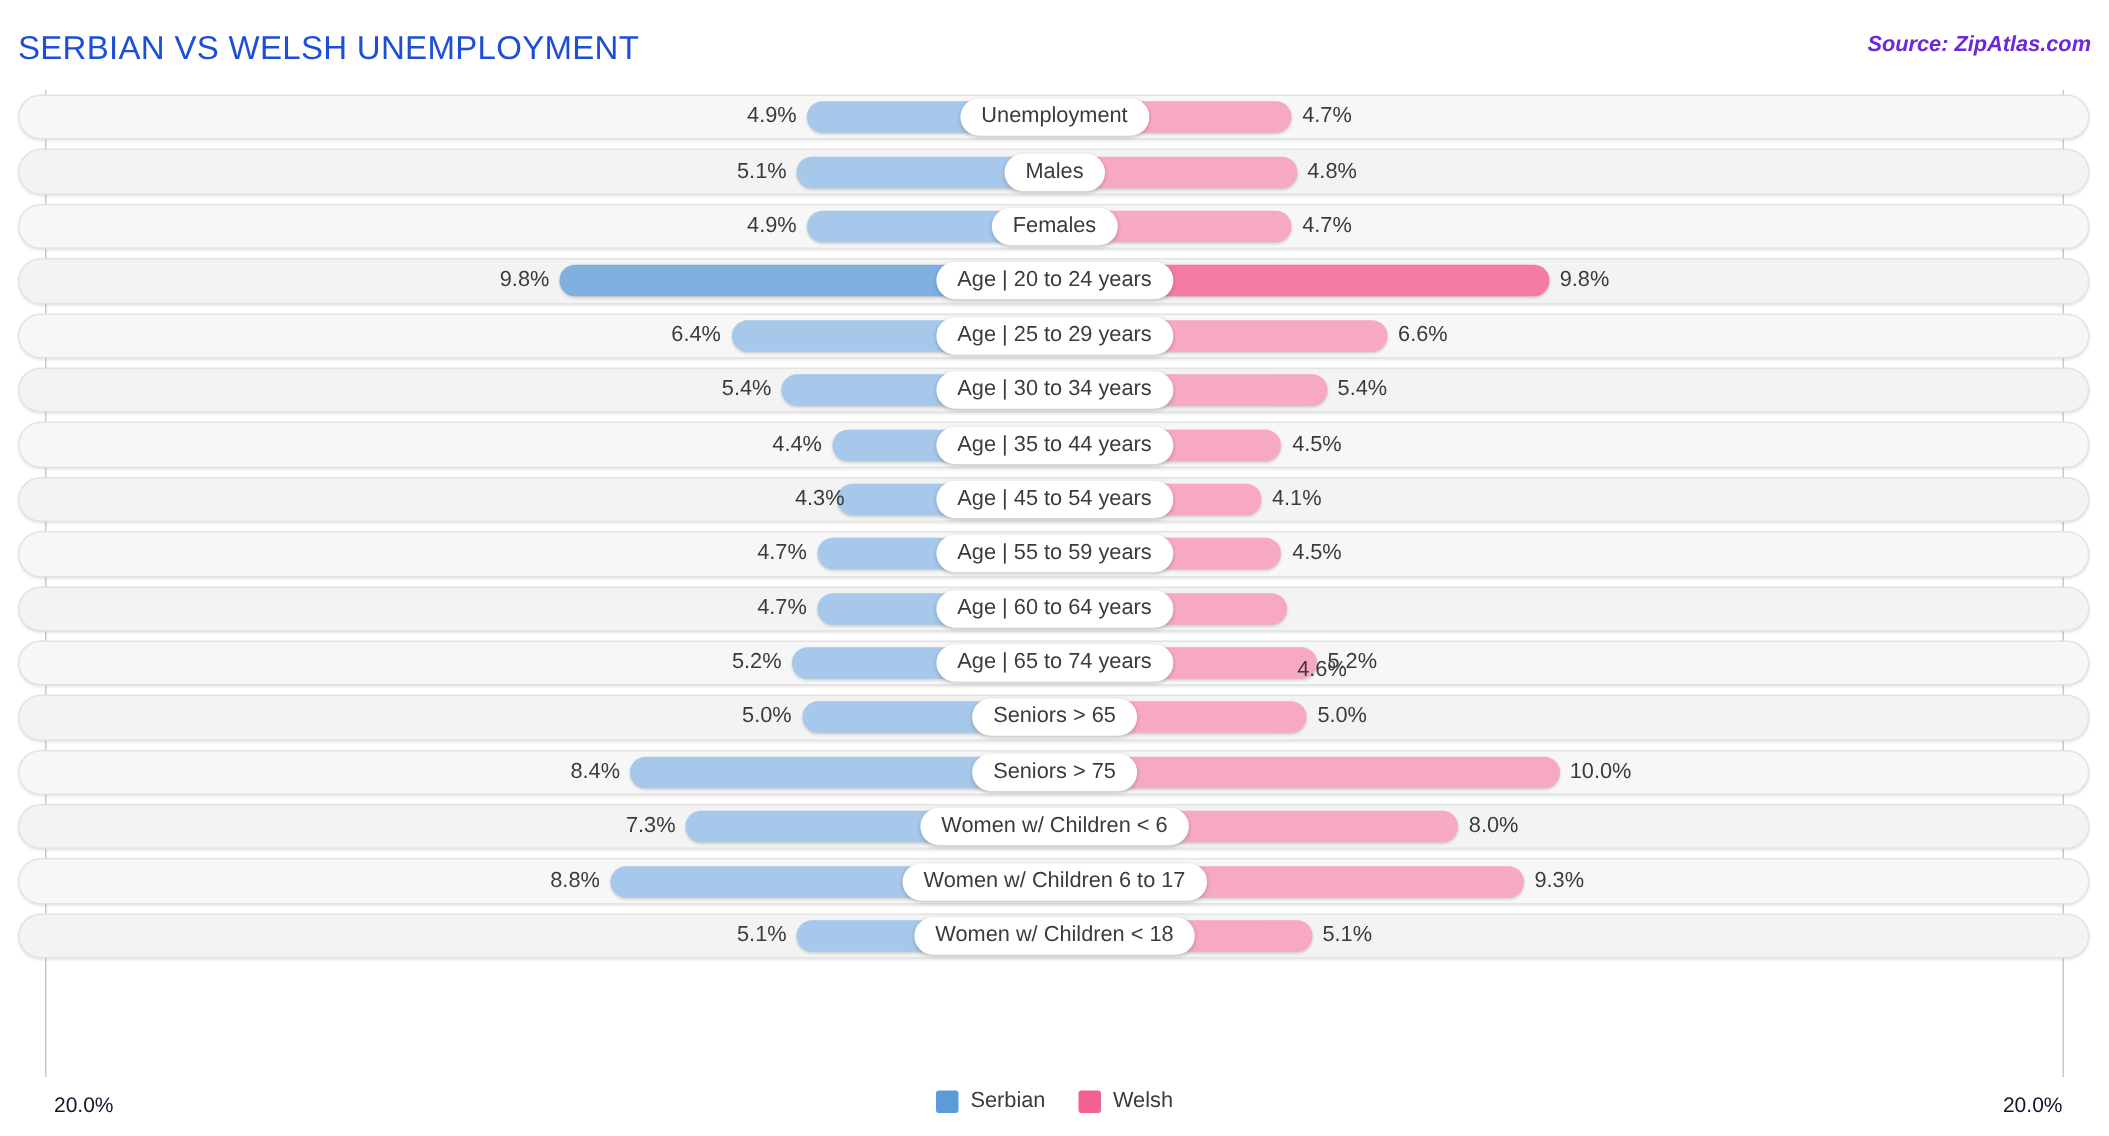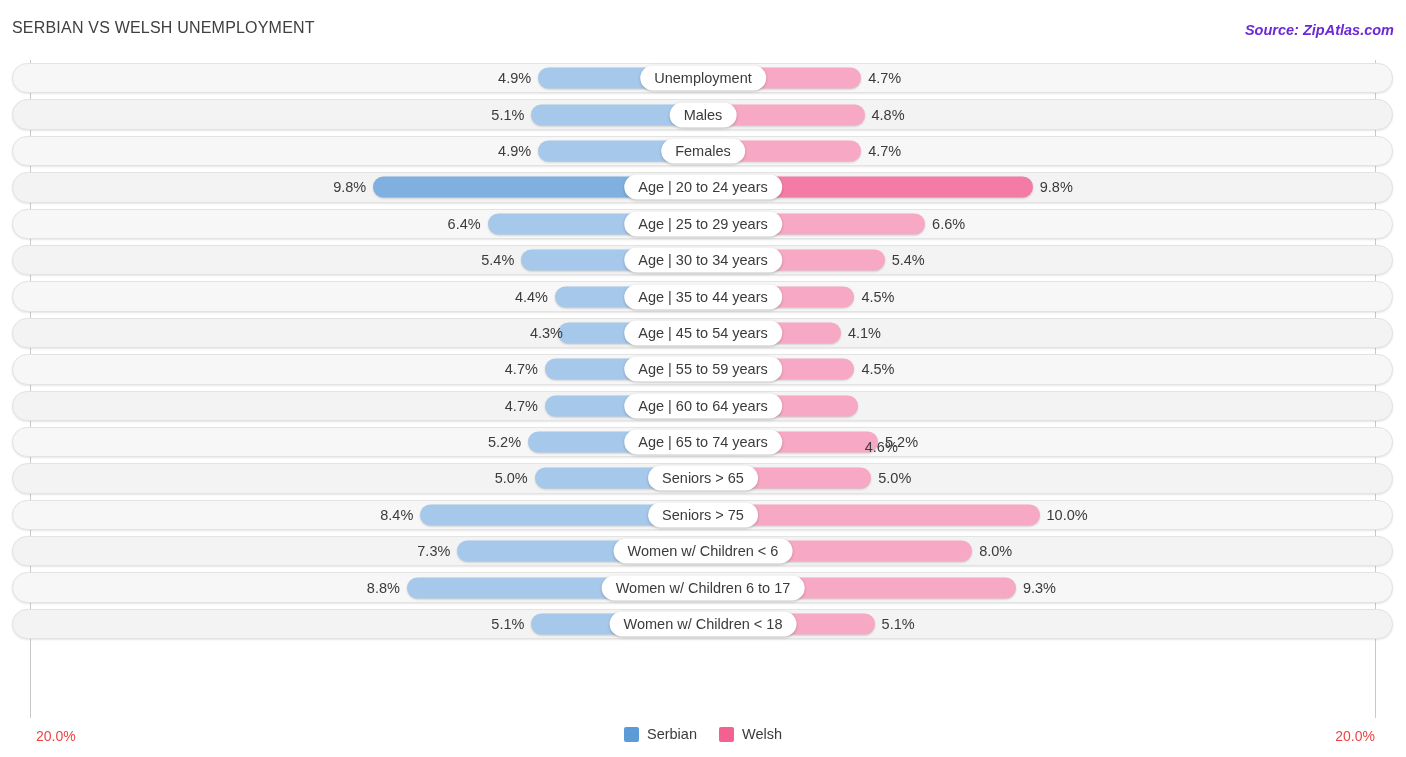--- a/index.html
+++ b/index.html
@@ -25,24 +25,24 @@
   
   .header {
     position: absolute;
     top: 0; left: 0; right: 0;
     height: 60px;
   }
   .chart-title {
     position: absolute;
     left: 12px;
     top: 19px;
-    font-size: 16px;
+    font-size: 22px;
     font-weight: 400;
     letter-spacing: .2px;
-    color: #404040;
+    color: #1d4ed8;
     white-space: nowrap;
   }
   .source-note {
     position: absolute;
     right: 12px;
     top: 22px;
     font-size: 14.5px;
     font-style: italic;
     font-weight: bold;
     color: #6d28d9;
@@ -159,21 +159,21 @@
     position: absolute;
     left: 0;
     top: 718px;
     width: 1406px;
     height: 39px;
   }
   .axis-min {
     position: absolute;
     top: 10px;
     font-size: 14px;
-    color: #ef4444;
+    color: #0f172a;
     white-space: nowrap;
   }
   .axis-min.left  { left: 36px; }
   .axis-min.right { right: 31px; }
 
   .legend {
     position: absolute;
     left: 50%;
     top: 8px;
     transform: translateX(-50%);

